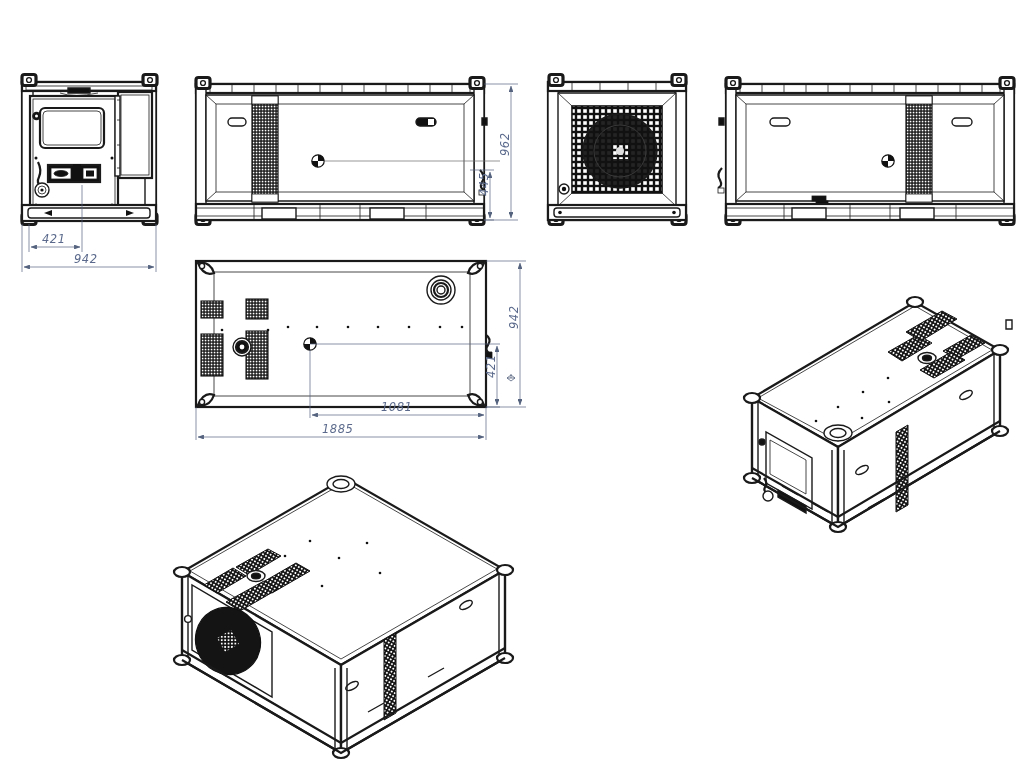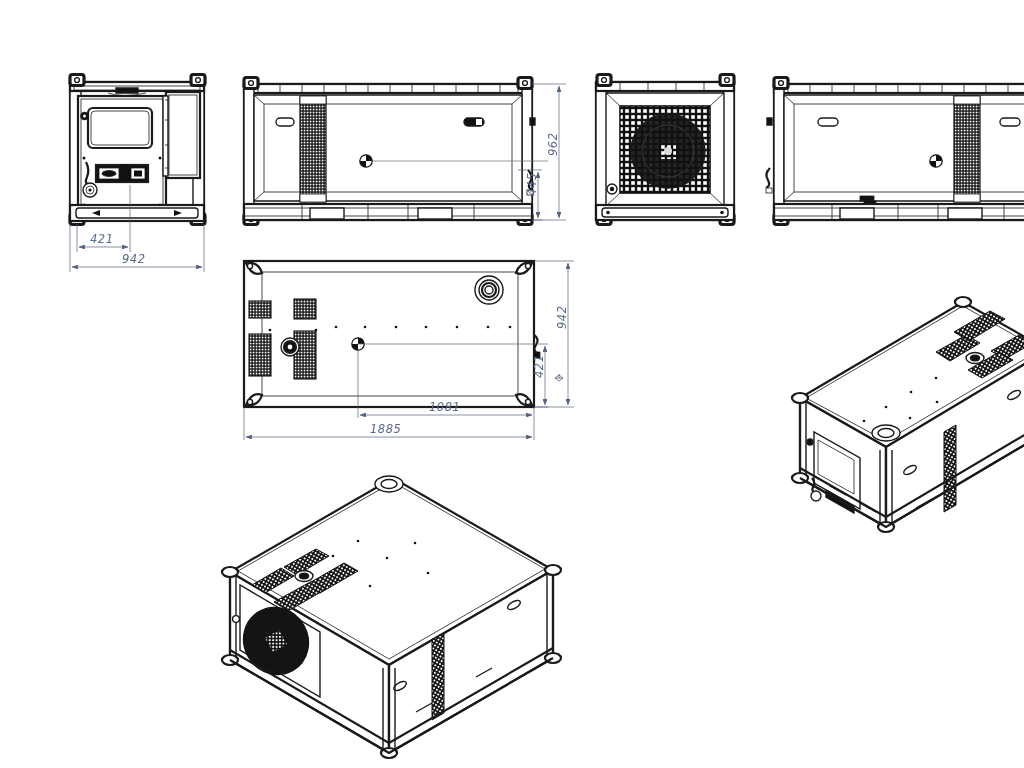--- a/index.html
+++ b/index.html
@@ -4,21 +4,21 @@
 <title>Technical Drawing</title>
 <style>
   html,body{margin:0;padding:0;}
   body{
     width:1024px;height:768px;
     background:#ffffff;
     font-family:"Liberation Sans", sans-serif;
     overflow:hidden;
     position:relative;
   }
-  #sheet{position:absolute;inset:0;margin-left:48px;}
+  #sheet{position:absolute;inset:0;}
   svg#drawing{display:block;width:1024px;height:768px;}
   .ln{stroke:#1a1a1a;fill:none;}
   .thin{stroke-width:0.8;}
   .med{stroke-width:1.4;}
   .thick{stroke-width:2.2;}
   .xthick{stroke-width:3.2;}
   .fillw{fill:#ffffff;}
   .fillk{fill:#111111;}
   .dimln{stroke:#55637f;stroke-width:0.7;fill:none;}
   .dimtxt{

